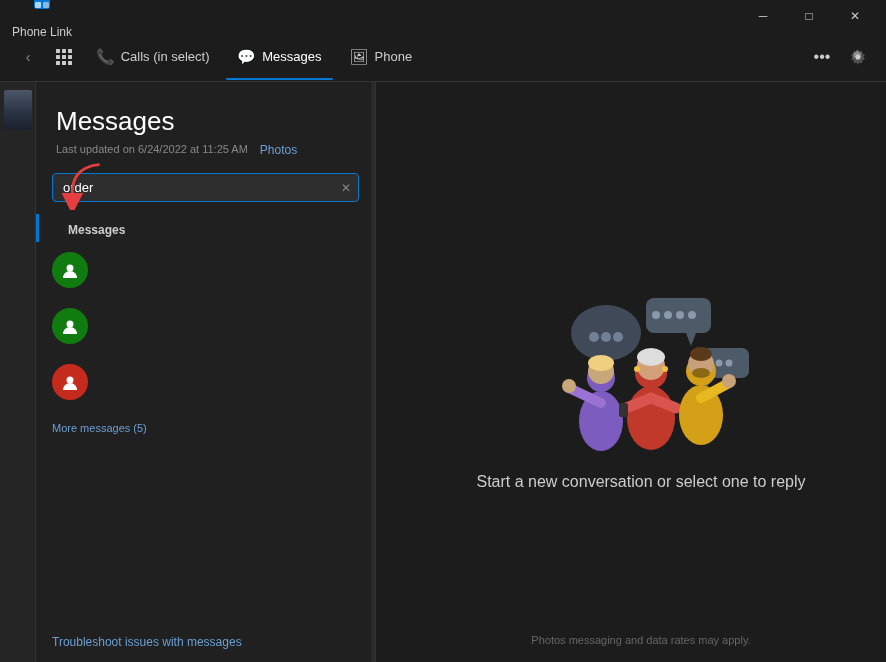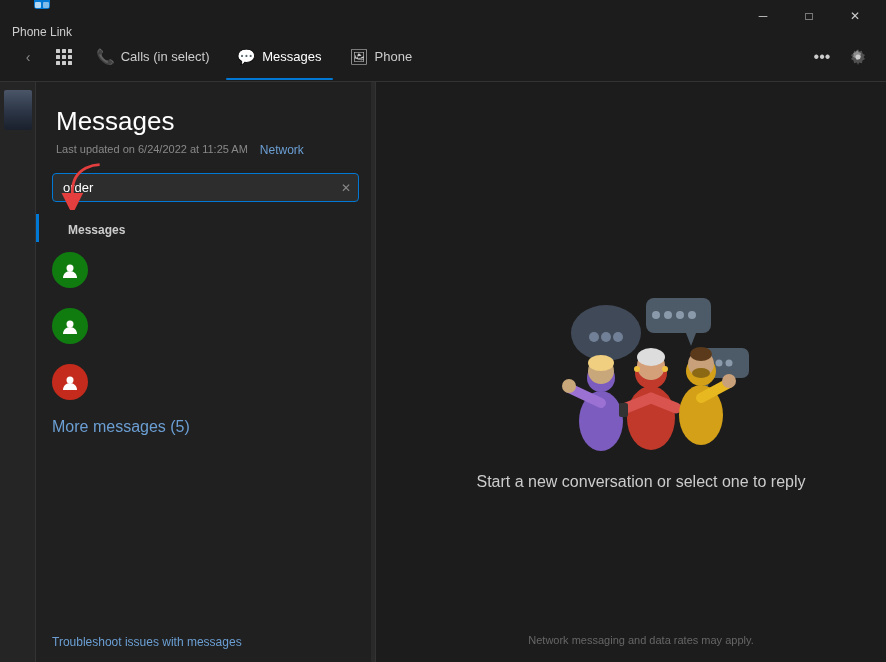--- a/index.html
+++ b/index.html
@@ -287,21 +287,21 @@
     }
 
     
     .more-messages {
       padding: 8px 16px;
     }
     .more-messages-btn {
       background: transparent;
       border: none;
       color: #6b9fd4;
-      font-size: 16px;
+      font-size: 11px;
       cursor: pointer;
     }
 
     
     .troubleshoot {
       padding: 6px 16px 12px;
     }
     .troubleshoot-link {
       background: transparent;
       border: none;
@@ -433,21 +433,21 @@
           <path d="M0,0 L8,4 L0,8 Z" fill="#e53e3e"></path>
         </marker>
       </defs>
       <path d="M 45 5 C 45 5 15 5 15 35 L 15 48" stroke="#e53e3e" stroke-width="3" fill="none" marker-end="url(#arrowhead)"></path>
     </svg>
 
     <div class="left-panel-header">
       <div class="messages-title">Messages</div>
       <div class="last-updated">
         <span>Last updated on 6/24/2022 at 11:25 AM</span>
-        <button class="refresh-btn">Network</button>
+        <button class="refresh-btn">Photos</button>
       </div>
     </div>
 
     <div class="search-container">
       <div class="search-box">
         <input class="search-input" type="text" value="order" placeholder="Search messages" style="">
         <button class="search-clear">✕</button>
       </div>
     </div>
 
@@ -562,16 +562,16 @@
 
       <circle cx="200" cy="111" r="13" fill="#c8a07a"></circle>
 
       <ellipse cx="200" cy="120" rx="9" ry="5" fill="#8B6914"></ellipse>
 
       <ellipse cx="200" cy="101" rx="11" ry="7" fill="#5a3a1a"></ellipse>
     </svg>
 
     <div class="empty-state-text">Start a new conversation or select one to reply</div>
 
-    <div class="network-notice">Network messaging and data rates may apply.</div>
+    <div class="network-notice">Photos messaging and data rates may apply.</div>
   </div>
 
 </div>
 
 </body></html>

